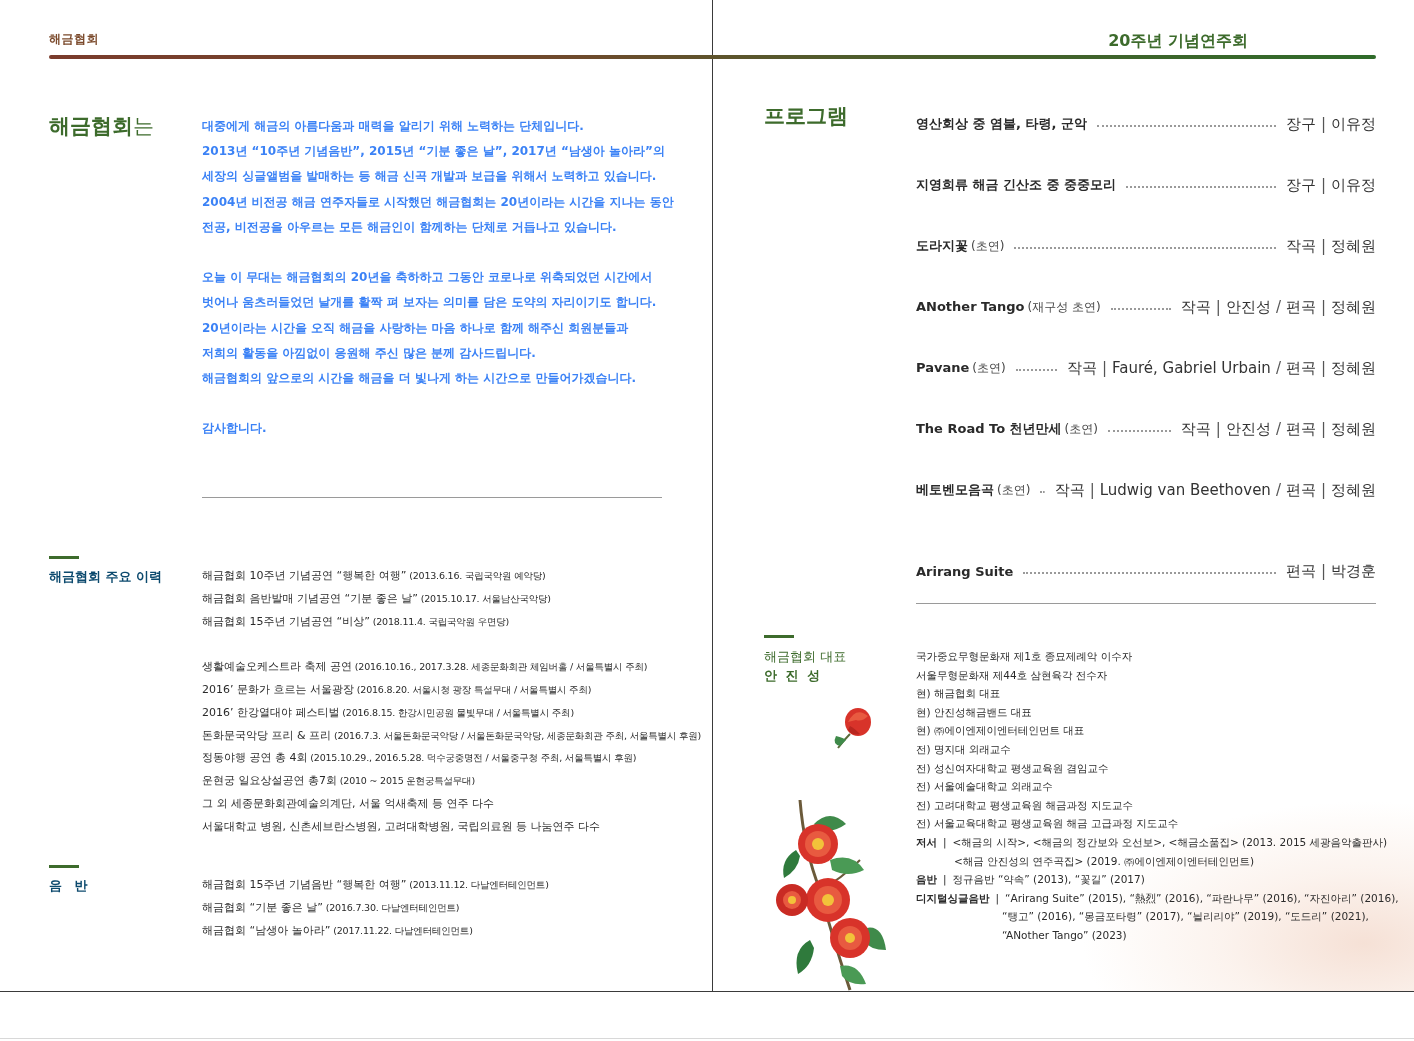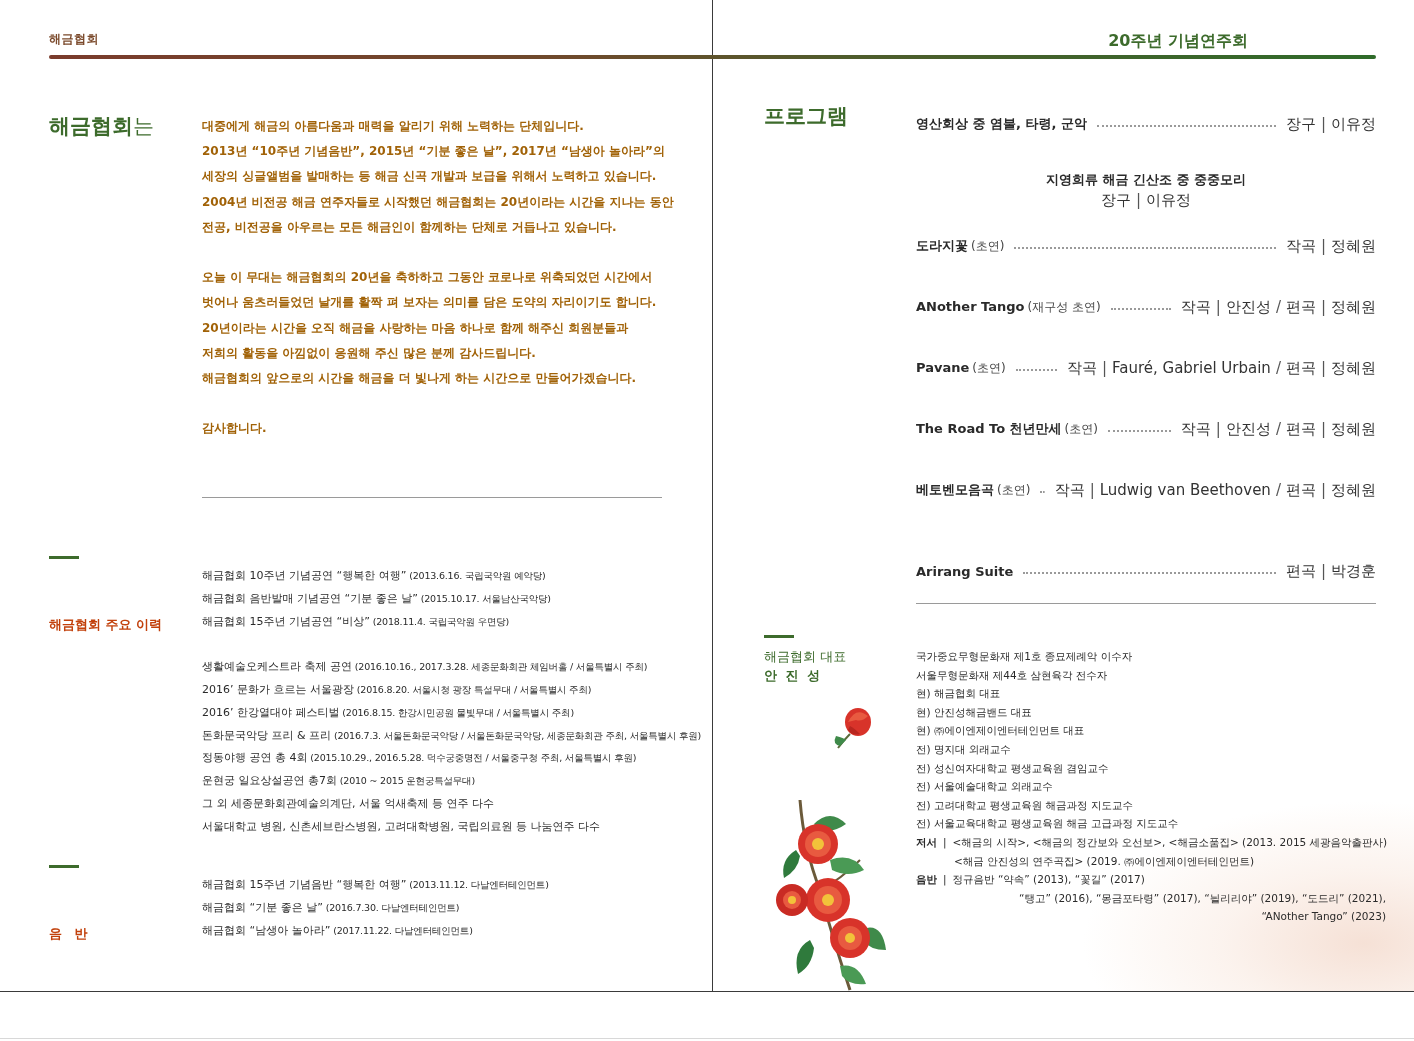--- a/index.html
+++ b/index.html
@@ -12,27 +12,27 @@
   .gutter { position: absolute; left: 712px; top: 0; width: 1px; height: 991px; background: #3a3a3a; }
 
   .run-head-left { position: absolute; left: 49px; top: 31px; font-size: 12px; font-weight: bold; color: #7b4a2c; letter-spacing: 0.5px; }
   .run-head-right { position: absolute; right: 38px; top: 31px; font-size: 16px; font-weight: bold; color: #3d6b2c; }
   .head-rule { position: absolute; left: 49px; top: 55px; width: 1327px; height: 4px; border-radius: 2px;
     background: linear-gradient(90deg, #7a3b2c 0%, #6e4a2c 40%, #4f5c2c 60%, #2f6b2a 100%); }
 
   
   .intro-title { position: absolute; left: 49px; top: 112px; font-size: 21px; font-weight: bold; color: #3d6b2c; }
   .intro-title .suffix { font-weight: normal; }
-  .intro-body { position: absolute; left: 202px; top: 114px; width: 470px; font-size: 12px; font-weight: bold; line-height: 25.2px; color: #a16207; }
+  .intro-body { position: absolute; left: 202px; top: 114px; width: 470px; font-size: 12px; font-weight: bold; line-height: 25.2px; color: #3b82f6; }
   .intro-body p { white-space: nowrap; }
   .intro-body .gap { height: 25.2px; }
   .intro-rule { position: absolute; left: 202px; top: 497px; width: 460px; height: 1px; background: #9a9a9a; }
 
   .sec-mark { position: absolute; width: 30px; height: 3px; background: #3d6b2c; }
-  .sec-label { position: absolute; font-size: 13px; font-weight: bold; color: #c2410c; margin-top: 48px; }
+  .sec-label { position: absolute; font-size: 13px; font-weight: bold; color: #0c4a6e; }
   .hist-list { position: absolute; left: 202px; font-size: 11px; line-height: 22.8px; color: #2a2a2a; }
   .hist-list .row { white-space: nowrap; }
   .hist-list .small { font-size: 9.5px; letter-spacing: -0.2px; }
   .hist-list .gap { height: 22.8px; }
 
   
   .prog-title { position: absolute; left: 764px; top: 102px; font-size: 21px; font-weight: bold; color: #3d6b2c; }
   .prog-list { position: absolute; left: 916px; top: 110px; width: 460px; }
   .prog-item { position: absolute; left: 0; width: 460px; height: 28px; display: flex; align-items: center; }
   .prog-name { font-size: 13px; font-weight: bold; white-space: nowrap; color: #2a2a2a; }
@@ -41,21 +41,21 @@
   .prog-credit { font-size: 15px; white-space: nowrap; color: #333; }
   .prog-credit .sep { margin: 0 5px; color: #555; }
   .prog-rule { position: absolute; left: 916px; top: 603px; width: 460px; height: 1px; background: #9a9a9a; }
 
   .rep-label { position: absolute; left: 764px; top: 647px; font-size: 13px; color: #3d6b2c; line-height: 19px; }
   .rep-label .name { font-weight: bold; letter-spacing: 2px; }
   .bio-list { position: absolute; left: 916px; top: 647px; width: 470px; font-size: 10.5px; line-height: 18.6px; color: #2a2a2a; }
   .bio-list .row { white-space: nowrap; }
   .bio-list .b { font-weight: bold; }
   .bio-list .indent1 { padding-left: 38px; }
-  .bio-list .indent2 { padding-left: 86px; text-align: right; }
+  .bio-list .indent2 { padding-left: 86px; }
 
   .wash { position: absolute; left: 1080px; top: 800px; width: 334px; height: 191px;
     background: radial-gradient(ellipse at 85% 75%, rgba(238,200,180,0.55) 0%, rgba(245,220,205,0.35) 35%, rgba(255,255,255,0) 70%); }
   .flower-svg { position: absolute; }
 </style>
 </head>
 <body>
 
 <div class="spread">
 
@@ -113,21 +113,21 @@
   </div>
 
   <div class="prog-title">프로그램</div>
 
   <div class="prog-list">
     <div class="prog-item" style="top:0px;">
       <span class="prog-name"><span>영산회상 중 염불, 타령, 군악</span></span>
       <span class="prog-dots"></span>
       <span class="prog-credit"><span>장구</span><span class="sep">|</span><span>이유정</span></span>
     </div>
-    <div class="prog-item" style="top:61px;flex-direction:column;">
+    <div class="prog-item" style="top:61px;">
       <span class="prog-name"><span>지영희류 해금 긴산조 중 중중모리</span></span>
       <span class="prog-dots"></span>
       <span class="prog-credit"><span>장구</span><span class="sep">|</span><span>이유정</span></span>
     </div>
     <div class="prog-item" style="top:122px;">
       <span class="prog-name"><span>도라지꽃</span><span class="note">(초연)</span></span>
       <span class="prog-dots"></span>
       <span class="prog-credit"><span>작곡</span><span class="sep">|</span><span>정혜원</span></span>
     </div>
     <div class="prog-item" style="top:183px;text-align:center;">
@@ -172,20 +172,21 @@
     <div class="row">현) 안진성해금밴드 대표</div>
     <div class="row">현) ㈜에이엔제이엔터테인먼트 대표</div>
     <div class="row">전) 명지대 외래교수</div>
     <div class="row">전) 성신여자대학교 평생교육원 겸임교수</div>
     <div class="row">전) 서울예술대학교 외래교수</div>
     <div class="row">전) 고려대학교 평생교육원 해금과정 지도교수</div>
     <div class="row">전) 서울교육대학교 평생교육원 해금 고급과정 지도교수</div>
     <div class="row"><span class="b">저서</span><span style="margin:0 6px;">|</span><span>&lt;해금의 시작&gt;, &lt;해금의 정간보와 오선보&gt;, &lt;해금소품집&gt; (2013. 2015 세광음악출판사)</span></div>
     <div class="row indent1">&lt;해금 안진성의 연주곡집&gt; (2019. ㈜에이엔제이엔터테인먼트)</div>
     <div class="row"><span class="b">음반</span><span style="margin:0 6px;">|</span><span>정규음반 “약속” (2013), “꽃길” (2017)</span></div>
+    <div class="row"><span class="b">디지털싱글음반</span><span style="margin:0 6px;">|</span><span>“Arirang Suite” (2015), “熱烈” (2016), “파란나무” (2016), “자진아리” (2016),</span></div>
     <div class="row indent2">“탱고” (2016), “몽금포타령” (2017), “늴리리야” (2019), “도드리” (2021),</div>
     <div class="row indent2">“ANother Tango” (2023)</div>
   </div>
 
   <svg class="flower-svg" style="left:826px; top:700px;" width="60" height="60" viewBox="0 0 60 60">
     <path d="M12 48 Q18 40 24 34" stroke="#5a6b3a" stroke-width="2" fill="none"></path>
     <path d="M14 46 Q6 44 10 36 Q18 38 20 40 Z" fill="#3f8a4a"></path>
     <ellipse cx="32" cy="22" rx="13" ry="14" fill="#d8332a"></ellipse>
     <path d="M22 22 Q30 6 42 16 Q36 22 30 20 Z" fill="#e85a40"></path>
     <path d="M22 30 Q26 36 34 34 Q28 28 24 26 Z" fill="#b8261f"></path>

